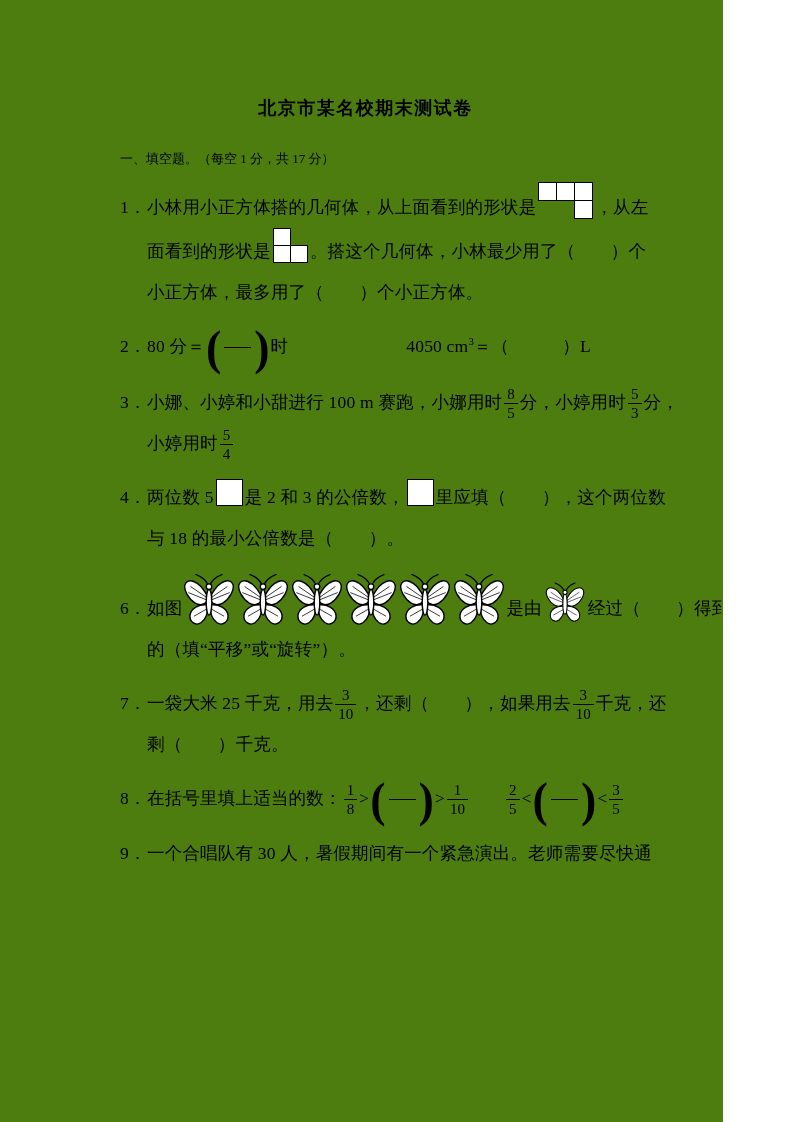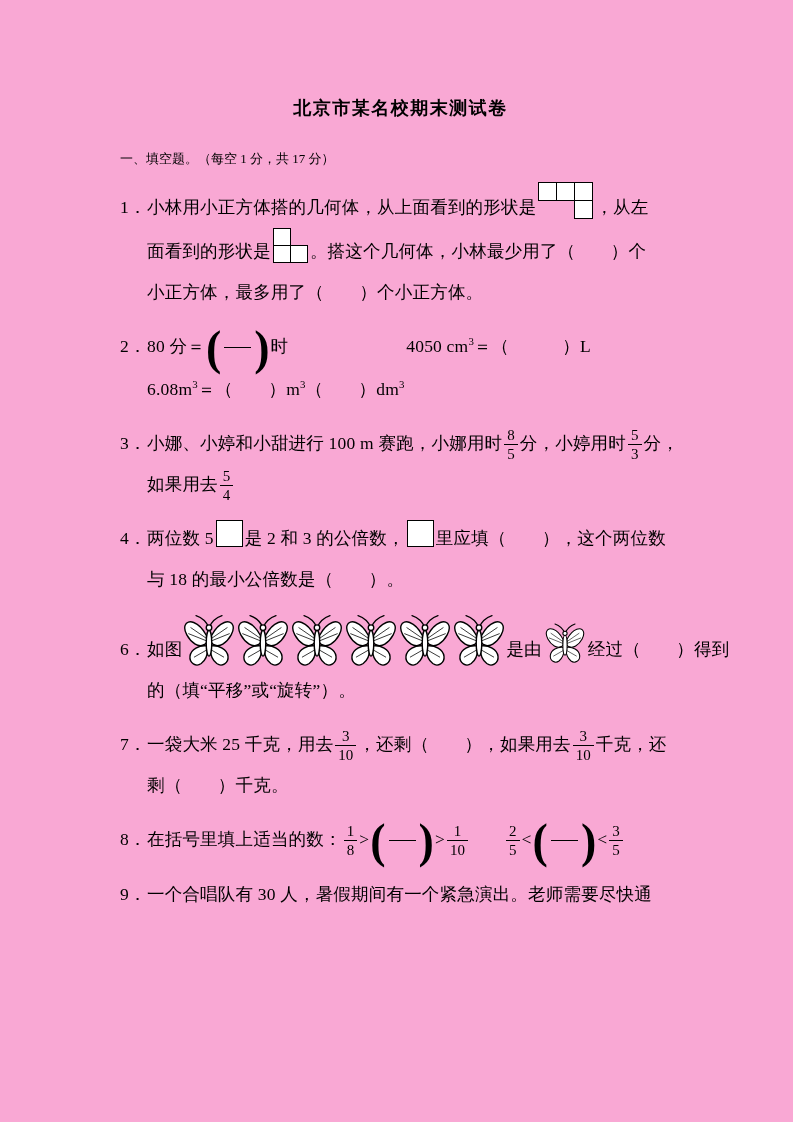--- a/index.html
+++ b/index.html
@@ -1,17 +1,17 @@
 <!DOCTYPE html>
 <html><head>
 <meta charset="utf-8">
 <style>
   html,body{margin:0;padding:0;background:#fff;}
   .page{
-    width:793px;height:1122px;background:#f9a8d4;color:#000;
+    width:723px;height:1122px;background:#4d7c0f;color:#000;
     font-family:"Liberation Serif","DejaVu Serif",serif;
     box-sizing:border-box;padding:96px 112px 0 120px;position:relative;overflow:hidden;
   }
   .title{
     text-align:center;font-weight:bold;font-size:18px;letter-spacing:1.5px;
     margin:0 0 30px 0;
   }
   .section{font-size:13px;margin:0 0 14px 0;}
   #questions{font-size:17.5px;}
   .q{padding-left:27px;margin-bottom:13px;position:relative;}
@@ -67,25 +67,24 @@
         <div class="line"><span class="qnum">1．</span><span class="trun">小林用小正方体搭的几何体，从上面看到的形状是</span><span class="gridshape" style="width: 55px; height: 37px;"><span class="cell" style="left: 0px; top: 0px; width: 19px; height: 19px;"></span><span class="cell" style="left: 18px; top: 0px; width: 19px; height: 19px;"></span><span class="cell" style="left: 36px; top: 0px; width: 19px; height: 19px;"></span><span class="cell" style="left: 36px; top: 18px; width: 19px; height: 19px;"></span></span><span class="trun">，从左</span></div>
         <div class="line"><span class="trun">面看到的形状是</span><span class="gridshape" style="width: 35px; height: 35px;"><span class="cell" style="left: 0px; top: 0px; width: 18px; height: 18px;"></span><span class="cell" style="left: 0px; top: 17px; width: 18px; height: 18px;"></span><span class="cell" style="left: 17px; top: 17px; width: 18px; height: 18px;"></span></span><span class="trun">。搭这个几何体，小林最少用了（　　）个</span></div>
         <div class="line"><span class="trun">小正方体，最多用了（　　）个小正方体。</span></div>
       </div>
       <div class="q">
         <div class="line"><span class="qnum">2．</span><span class="trun">80 分＝</span><span class="bigblank">
             <span class="bp">(</span>
             <span class="bar"></span>
             <span class="bp">)</span>
           </span><span class="trun">时</span><span class="gap" style="width: 118px;"></span><span class="trun">4050 cm</span><sup>3</sup><span class="trun">＝（　　　）L</span></div>
-        <div class="line"><span class="trun">6.08m</span><sup>3</sup><span class="trun">＝（　　）m</span><sup>3</sup><span class="trun">（　　）dm</span><sup>3</sup></div>
       </div>
       <div class="q">
         <div class="line"><span class="qnum">3．</span><span class="trun">小娜、小婷和小甜进行 100 m 赛跑，小娜用时</span><span class="frac"><span class="fn">8</span><span class="fd">5</span></span><span class="trun">分，小婷用时</span><span class="frac"><span class="fn">5</span><span class="fd">3</span></span><span class="trun">分，</span></div>
-        <div class="line"><span class="trun">如果用去</span><span class="frac"><span class="fn">5</span><span class="fd">4</span></span></div>
+        <div class="line"><span class="trun">小婷用时</span><span class="frac"><span class="fn">5</span><span class="fd">4</span></span></div>
       </div>
       <div class="q">
         <div class="line"><span class="qnum">4．</span><span class="trun">两位数 5</span><span class="fillbox"></span><span class="trun">是 2 和 3 的公倍数，</span><span class="fillbox"></span><span class="trun">里应填（　　），这个两位数</span></div>
         <div class="line"><span class="trun">与 18 的最小公倍数是（　　）。</span></div>
       </div>
       <div class="q">
         <div class="line"><span class="qnum">6．</span><span class="trun">如图</span><span><svg width="52" height="57" class="bfly">
               <use href="#bfly"></use>
             </svg><svg width="52" height="57" class="bfly">
               <use href="#bfly"></use>

